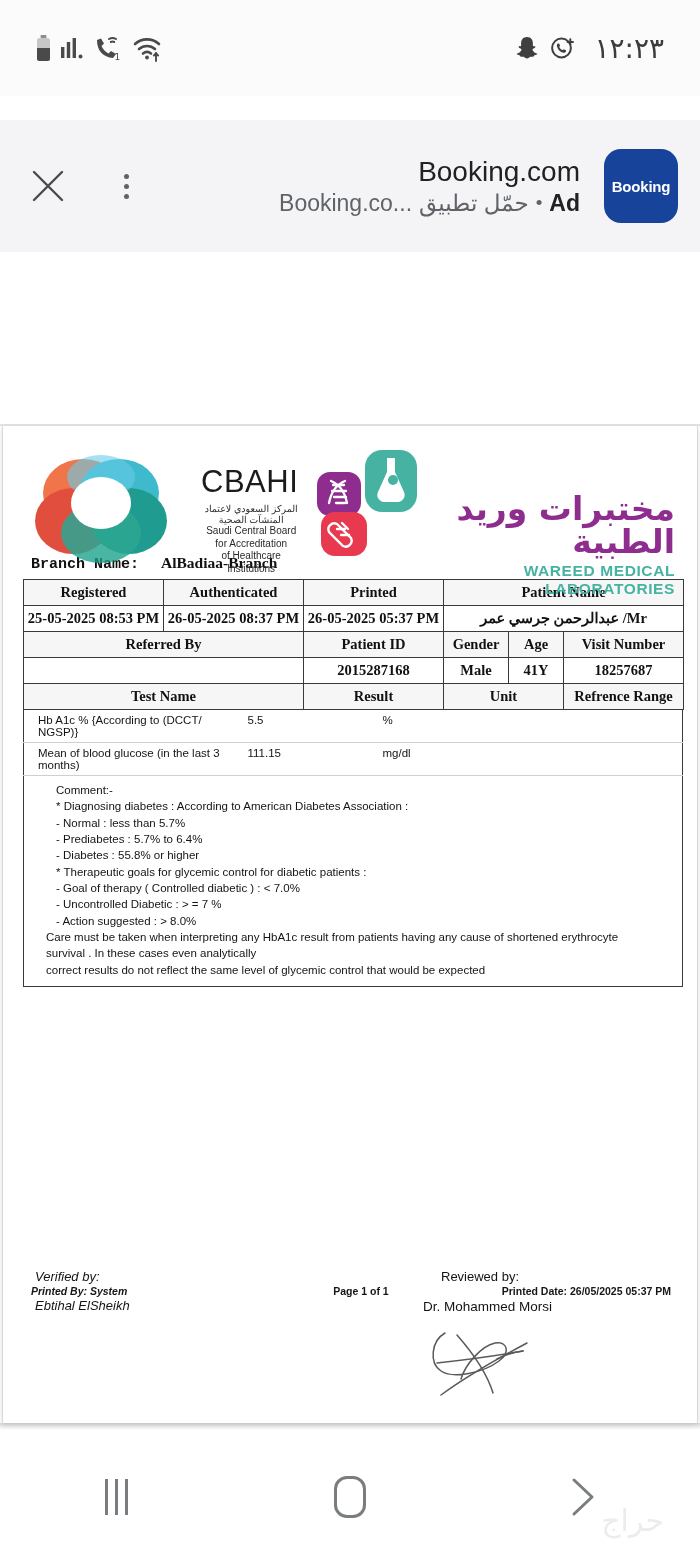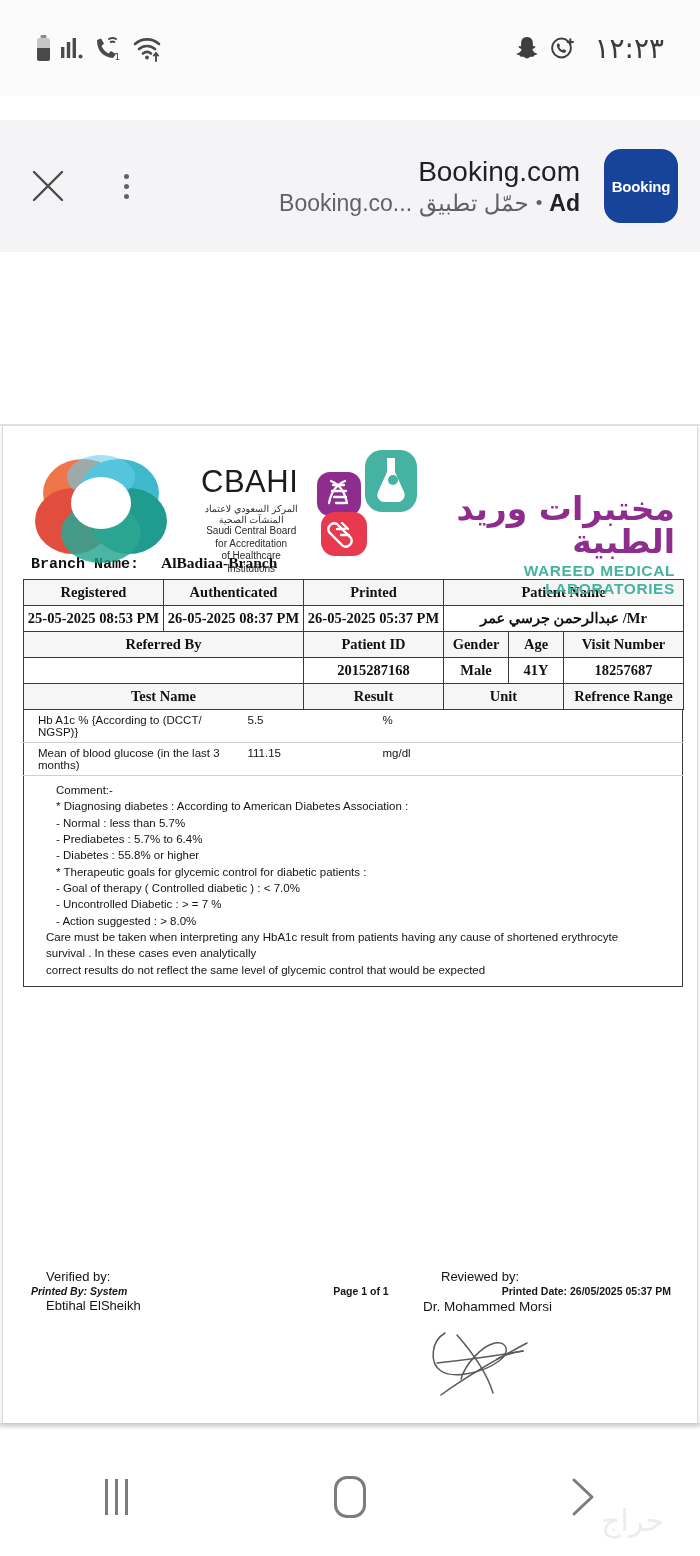--- a/index.html
+++ b/index.html
@@ -124,21 +124,21 @@
   .res-table td.rres { width: 135px; }
   .res-table td.runit { width: 148px; }
   .comment-cell {
     border-bottom: 1px solid #3a3a3a !important;
     padding: 6px 8px 8px 22px !important; font-size: 12.5px; line-height: 1.42;
   }
   .comment-cell .c-head { padding-left: 10px; }
 
   
   .sig-row { position: relative; margin-top: 282px; height: 120px; }
-  .verified { position: absolute; left: 43px; top: 0; font-size: 13px; color: #141414; }
+  .verified { position: absolute; left: 32px; top: 0; font-size: 13px; color: #141414; font-style: italic; }
   .verified .nm { margin-top: 14px; }
   .reviewed { position: absolute; left: 420px; top: 0; font-size: 13px; color: #141414; }
   .reviewed .rv-lbl { padding-left: 18px; }
   .reviewed .nm { margin-top: 15px; font-size: 13.5px; }
   .signature { position: absolute; left: 424px; top: 52px; }
 
   .print-row {
     position: absolute; bottom: 126px; left: 0; width: 696px;
     display: flex; align-items: center; font-size: 10.5px;
     font-weight: bold; color: #161616; padding: 0 28px;

